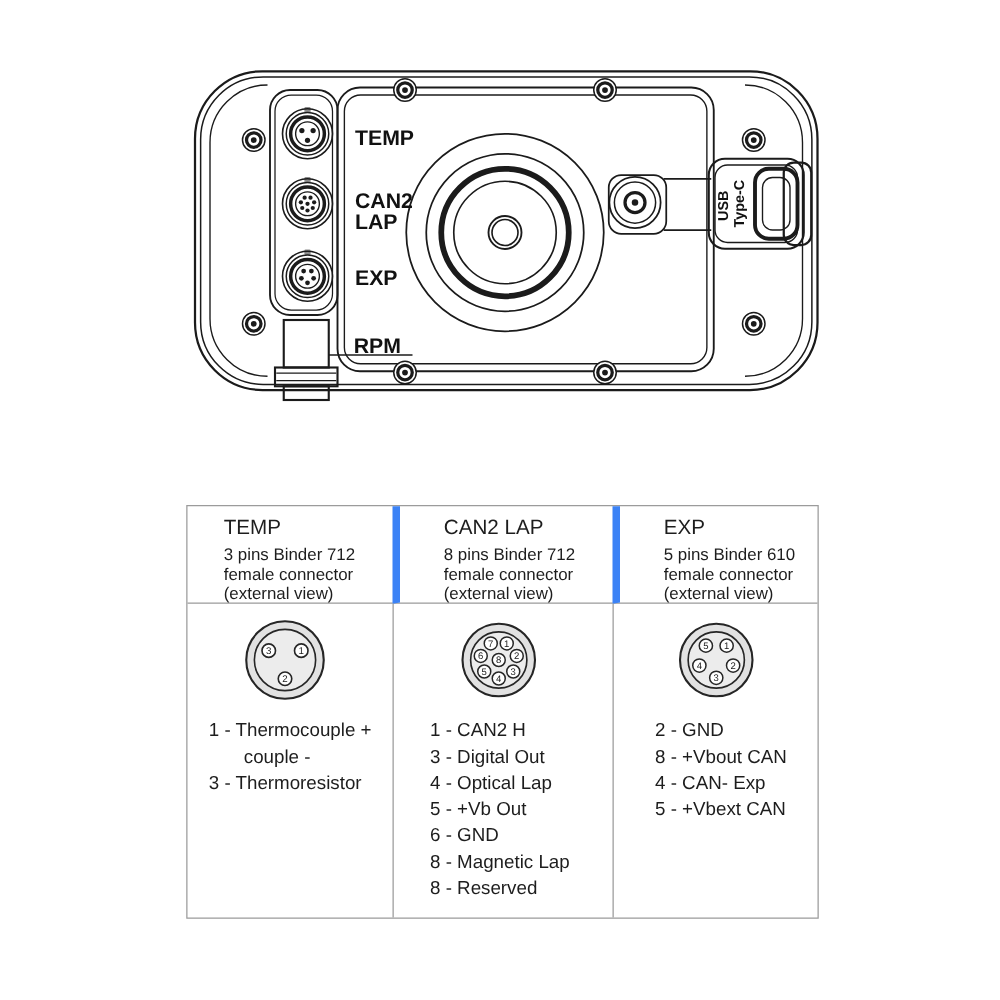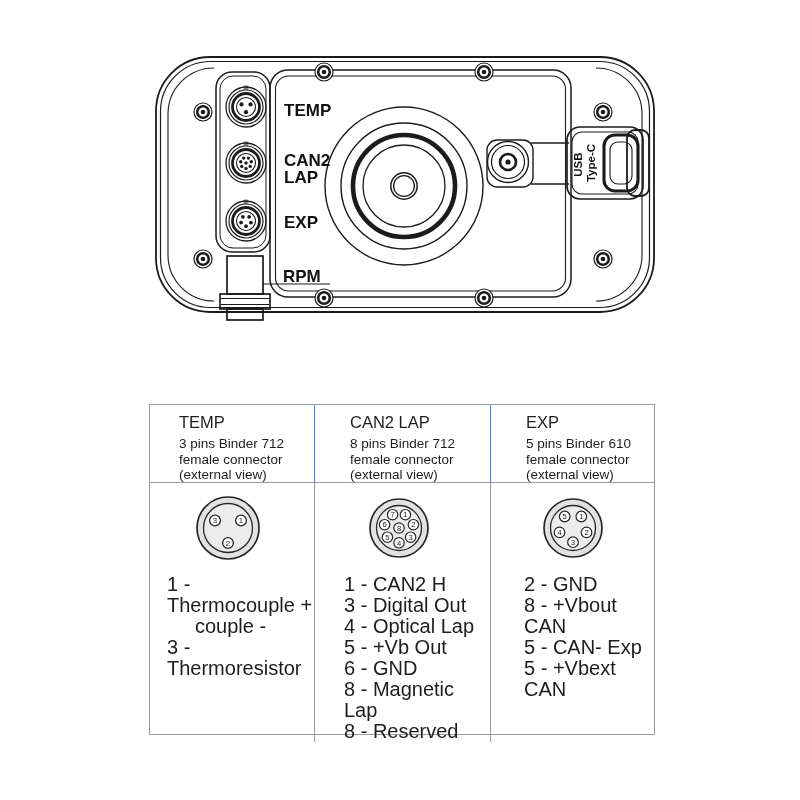--- a/index.html
+++ b/index.html
@@ -12,30 +12,30 @@
   .ln{fill:none;stroke:#1b1b1b;}
   .port-label{font-size:17px;font-weight:bold;fill:#111;}
   .usb-label{font-size:11.5px;font-weight:bold;fill:#111;}
 
   
   .pinout{position:absolute;left:149px;top:404px;width:506px;height:331px;
           border:1px solid #9b9b9b;box-sizing:border-box;display:grid;
           grid-template-columns:164px 176px 164px;grid-template-rows:78px 1fr;}
   .hdr{border-bottom:1px solid #9b9b9b;box-sizing:border-box;padding-top:8px;}
   .hdr.c1{padding-left:29px;}
-  .hdr.c2,.hdr.c3{border-left:1px solid #3b82f6;padding-left:35px;}
+  .hdr.c2,.hdr.c3{border-left:6px solid #3b82f6;padding-left:35px;}
   .body-cell{box-sizing:border-box;padding-top:10px;}
   .body-cell.c2,.body-cell.c3{border-left:1px solid #9b9b9b;}
   .col-title{font-size:16.5px;line-height:19px;margin-bottom:4px;}
   .col-desc div{font-size:13.5px;line-height:15.6px;}
   .diag{display:block;}
   .diag.d1{margin-left:43px;}
   .diag.d2{margin-left:49px;}
   .diag.d3{margin-left:47px;}
-  .pin-list{margin-top:11px;font-size:20px;line-height:21px;}
+  .pin-list{margin-top:11px;font-size:15px;line-height:21px;}
   .pin-list.l1{padding-left:17px;}
   .pin-list.l2{padding-left:29px;}
   .pin-list.l3{padding-left:33px;}
   .pin-list .indent{padding-left:28px;}
 </style>
 </head>
 <body>
 
 <div class="stage">
 
@@ -281,18 +281,18 @@
           <text x="-13.5" y="7.1" font-size="7.6" text-anchor="middle" fill="#1b1b1b">4</text>
         </g>
         <g>
           <circle cx="-8.3" cy="-11.5" r="5.3" fill="#fff" stroke="#262626" stroke-width="1.2"></circle>
           <text x="-8.3" y="-8.8" font-size="7.6" text-anchor="middle" fill="#1b1b1b">5</text>
         </g>
       </svg>
       <div class="pin-list l3">
           <div>2 - GND</div>
           <div>8 - +Vbout CAN</div>
-          <div>5 - CAN- Exp</div>
+          <div>4 - CAN- Exp</div>
           <div>5 - +Vbext CAN</div>
         </div>
     </div>
   </div>
 </div>
 
 </body></html>

